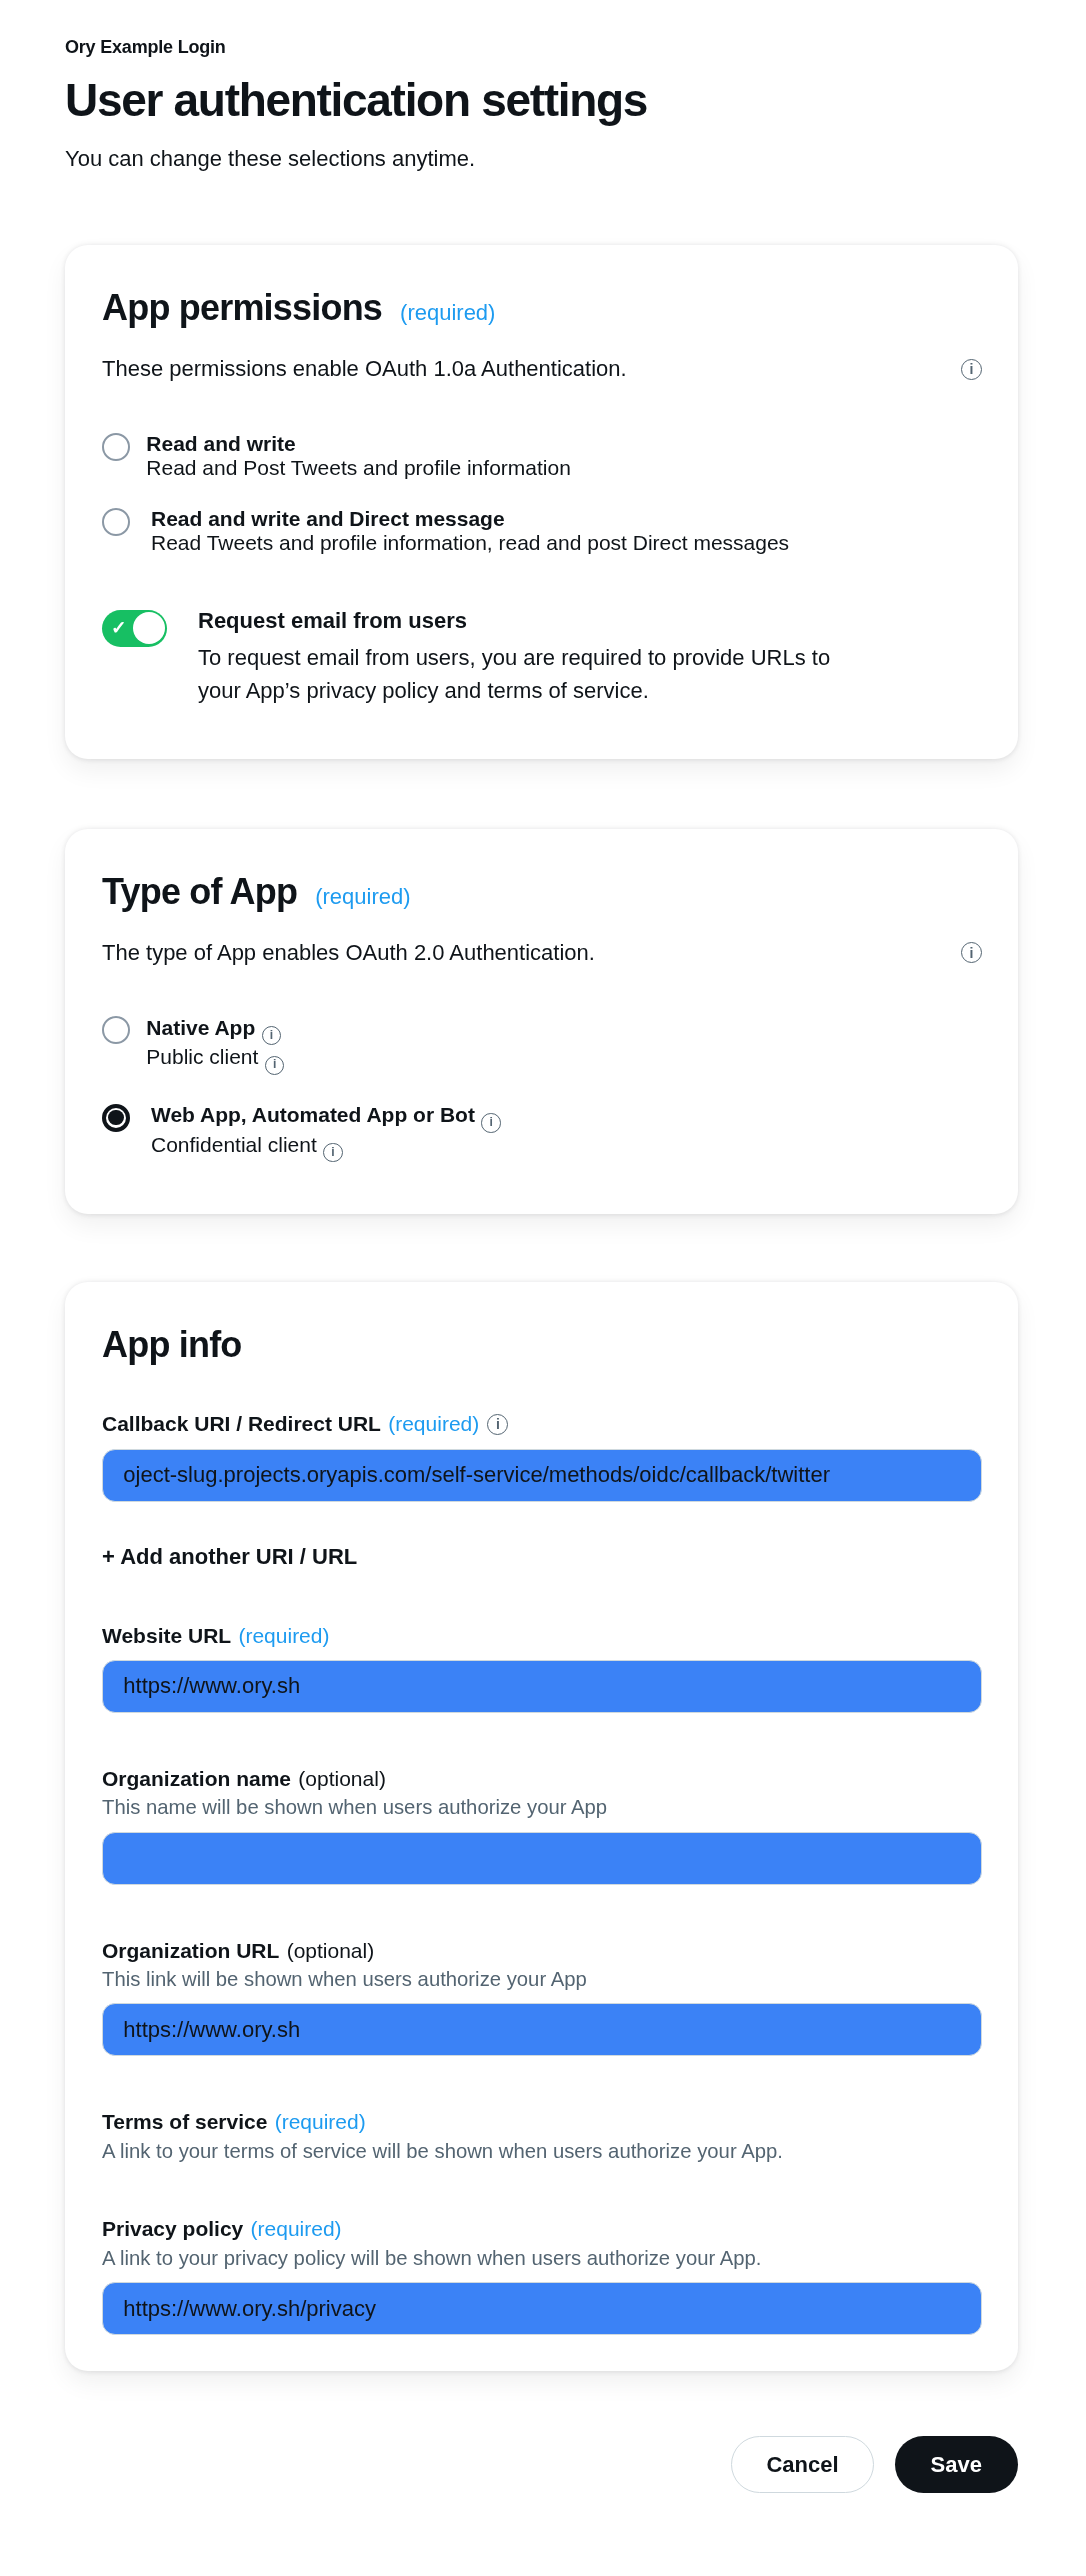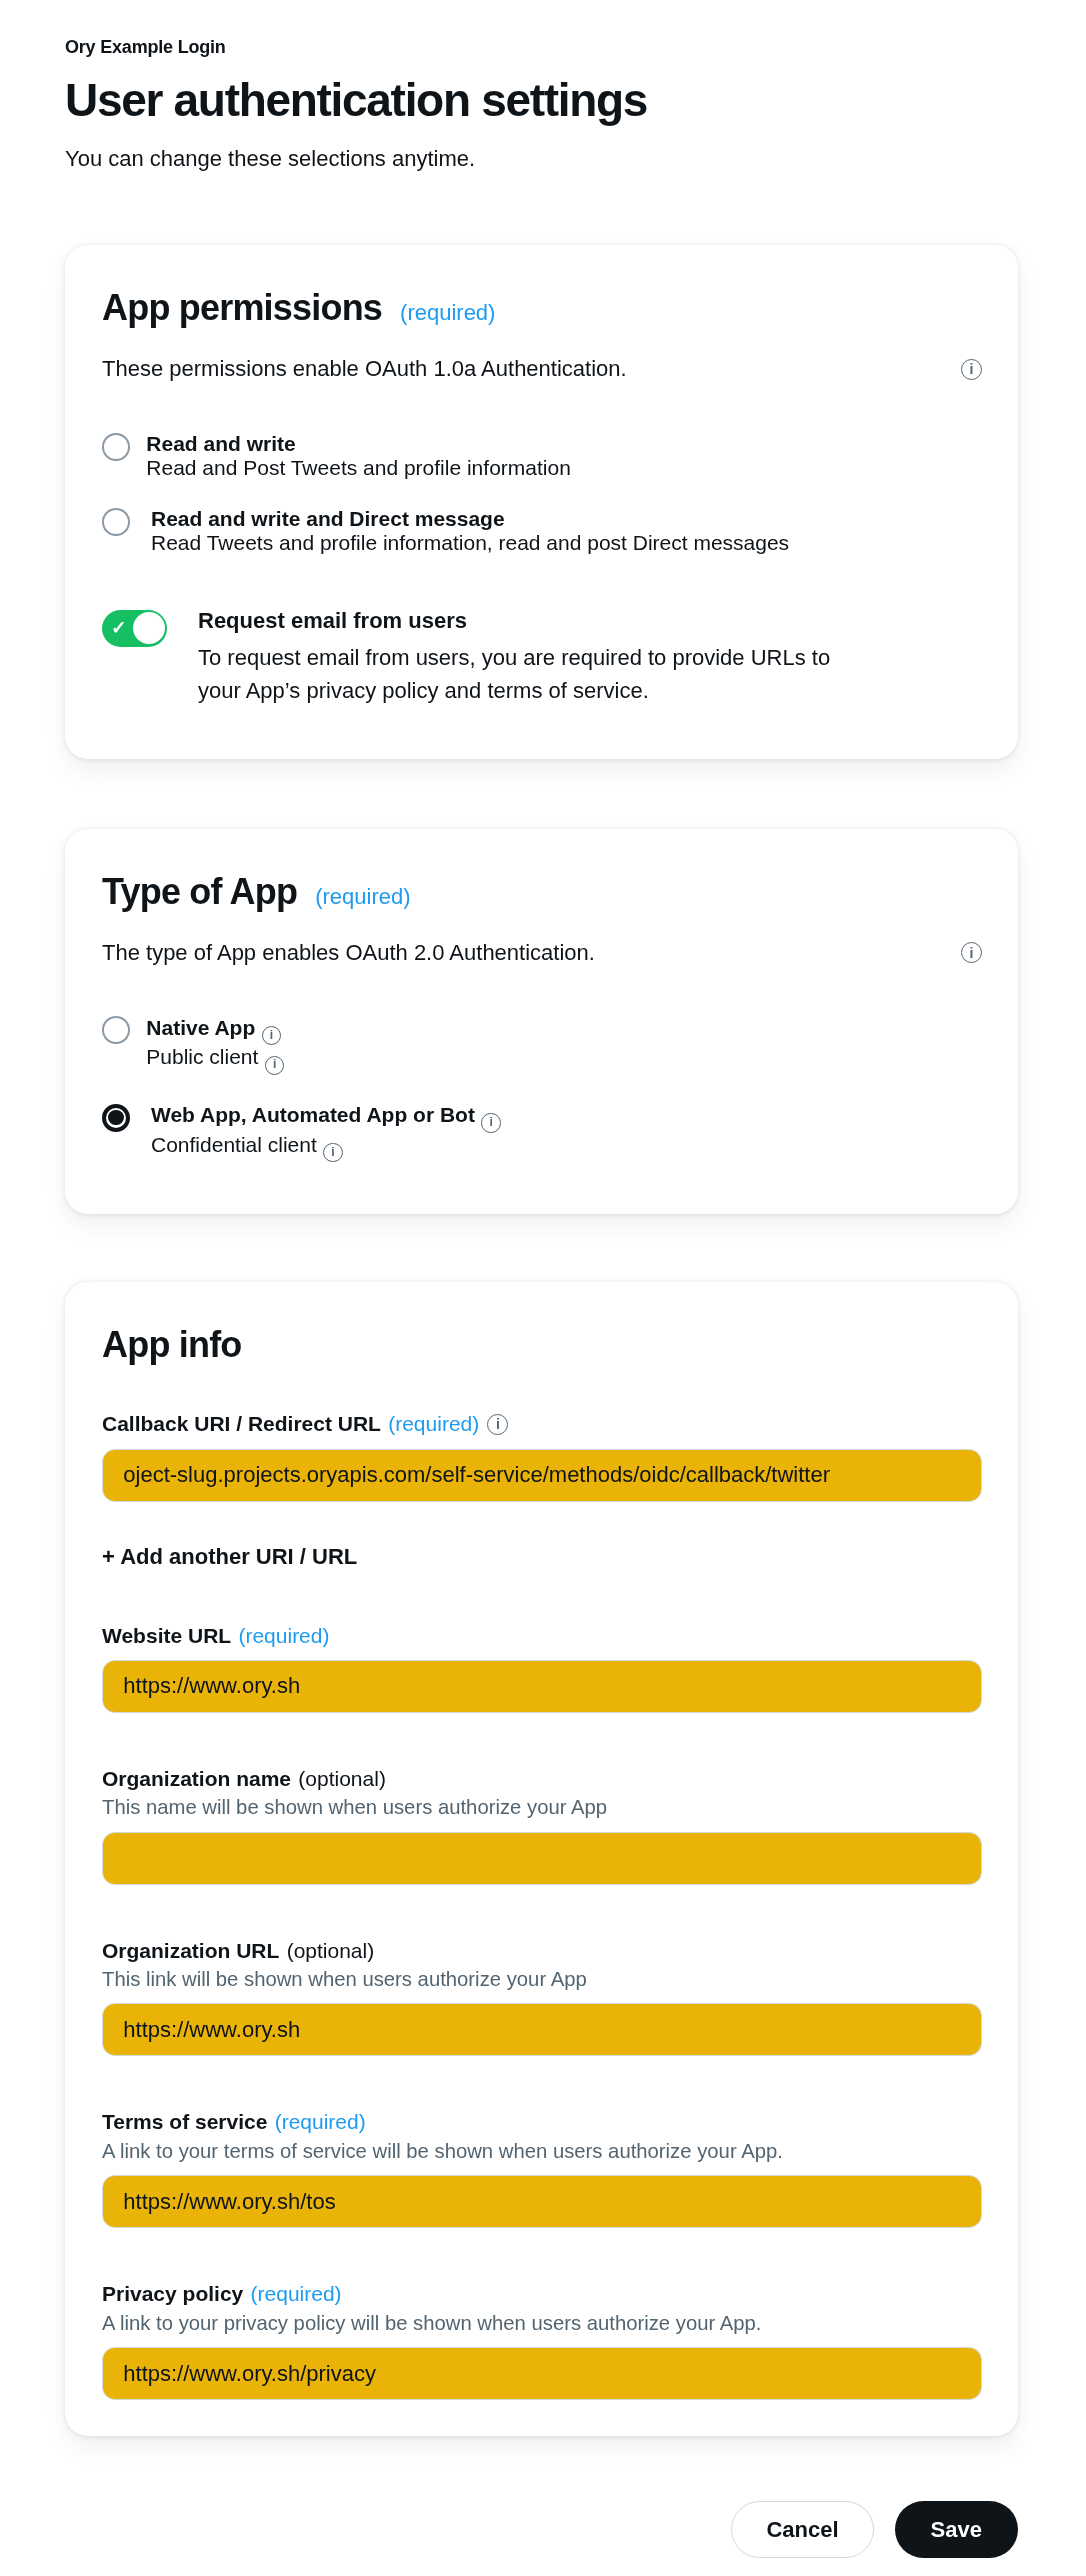--- a/index.html
+++ b/index.html
@@ -74,21 +74,21 @@
   .toggle-desc{font-size:22px;line-height:1.5;margin-top:6.5px;max-width:634px;}
 
   .field{margin-top:54px;}
   .field-first{margin-top:46px;}
   .field-label{font-size:21px;font-weight:700;display:flex;align-items:center;}
   .field-label .required{margin-left:7.3px;font-weight:400;font-size:21px;}
   .field-label .optional{margin-left:7.3px;font-weight:400;font-size:21px;color:var(--text-dark);}
   .field-hint{font-size:20.3px;color:var(--text-muted);margin-top:5.7px;}
   .text-input{
     display:block;width:100%;height:53px;margin-top:12.2px;
-    border:0.8px solid var(--input-border);border-radius:13px;background:#eab308;
+    border:0.8px solid var(--input-border);border-radius:13px;background:#3b82f6;
     font-family:inherit;font-size:22px;color:var(--text-dark);padding:0 20.3px;outline:none;
   }
   .clip-left{text-indent:-7.3px;}
 
   .add-uri{
     display:block;background:none;border:none;padding:0;margin-top:42px;
     font-family:inherit;font-size:22px;font-weight:700;color:var(--text-dark);cursor:pointer;
   }
 
   .footer{display:flex;justify-content:flex-end;align-items:center;gap:21px;margin-top:65px;}
@@ -215,21 +215,20 @@
       <div class="field-hint">This link will be shown when users authorize your App</div>
       <input class="text-input" type="text" value="https://www.ory.sh" style="">
     </div>
 
     <div class="field">
       <div class="field-label">
         <span>Terms of service</span>
         <span class="required">(required)</span>
       </div>
       <div class="field-hint">A link to your terms of service will be shown when users authorize your App.</div>
-      <input class="text-input" type="text" value="https://www.ory.sh/tos" style="">
     </div>
 
     <div class="field">
       <div class="field-label">
         <span>Privacy policy</span>
         <span class="required">(required)</span>
       </div>
       <div class="field-hint">A link to your privacy policy will be shown when users authorize your App.</div>
       <input class="text-input" type="text" value="https://www.ory.sh/privacy" style="">
     </div>

